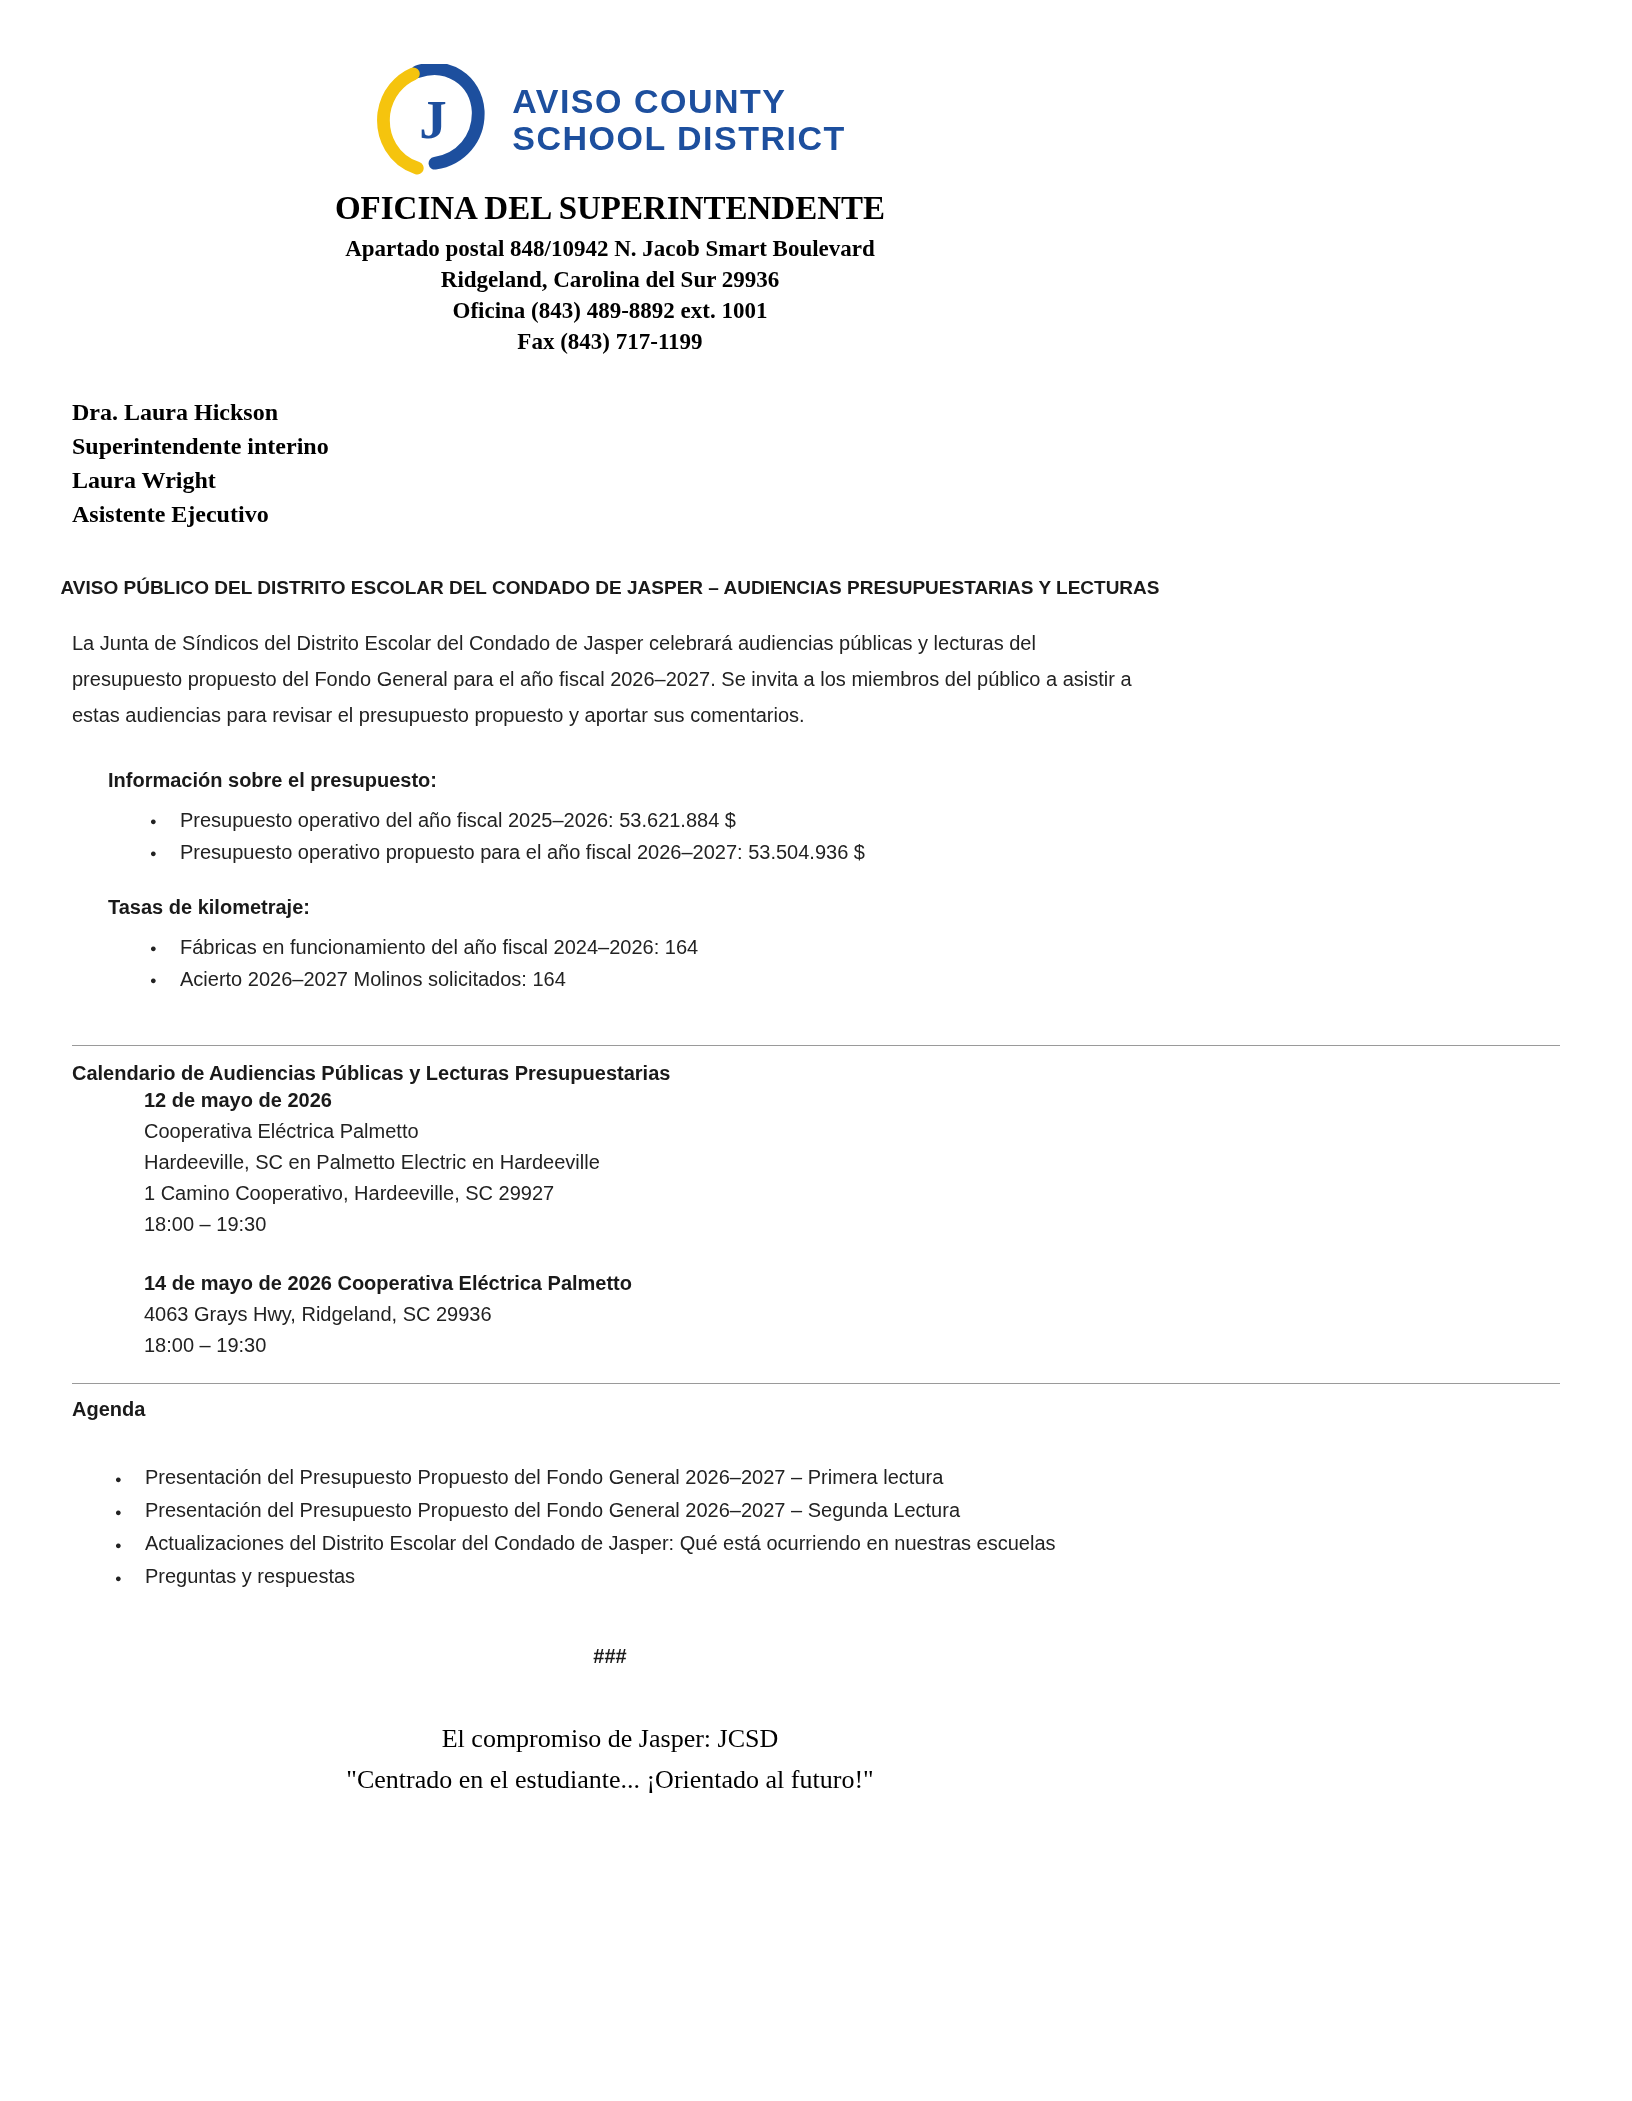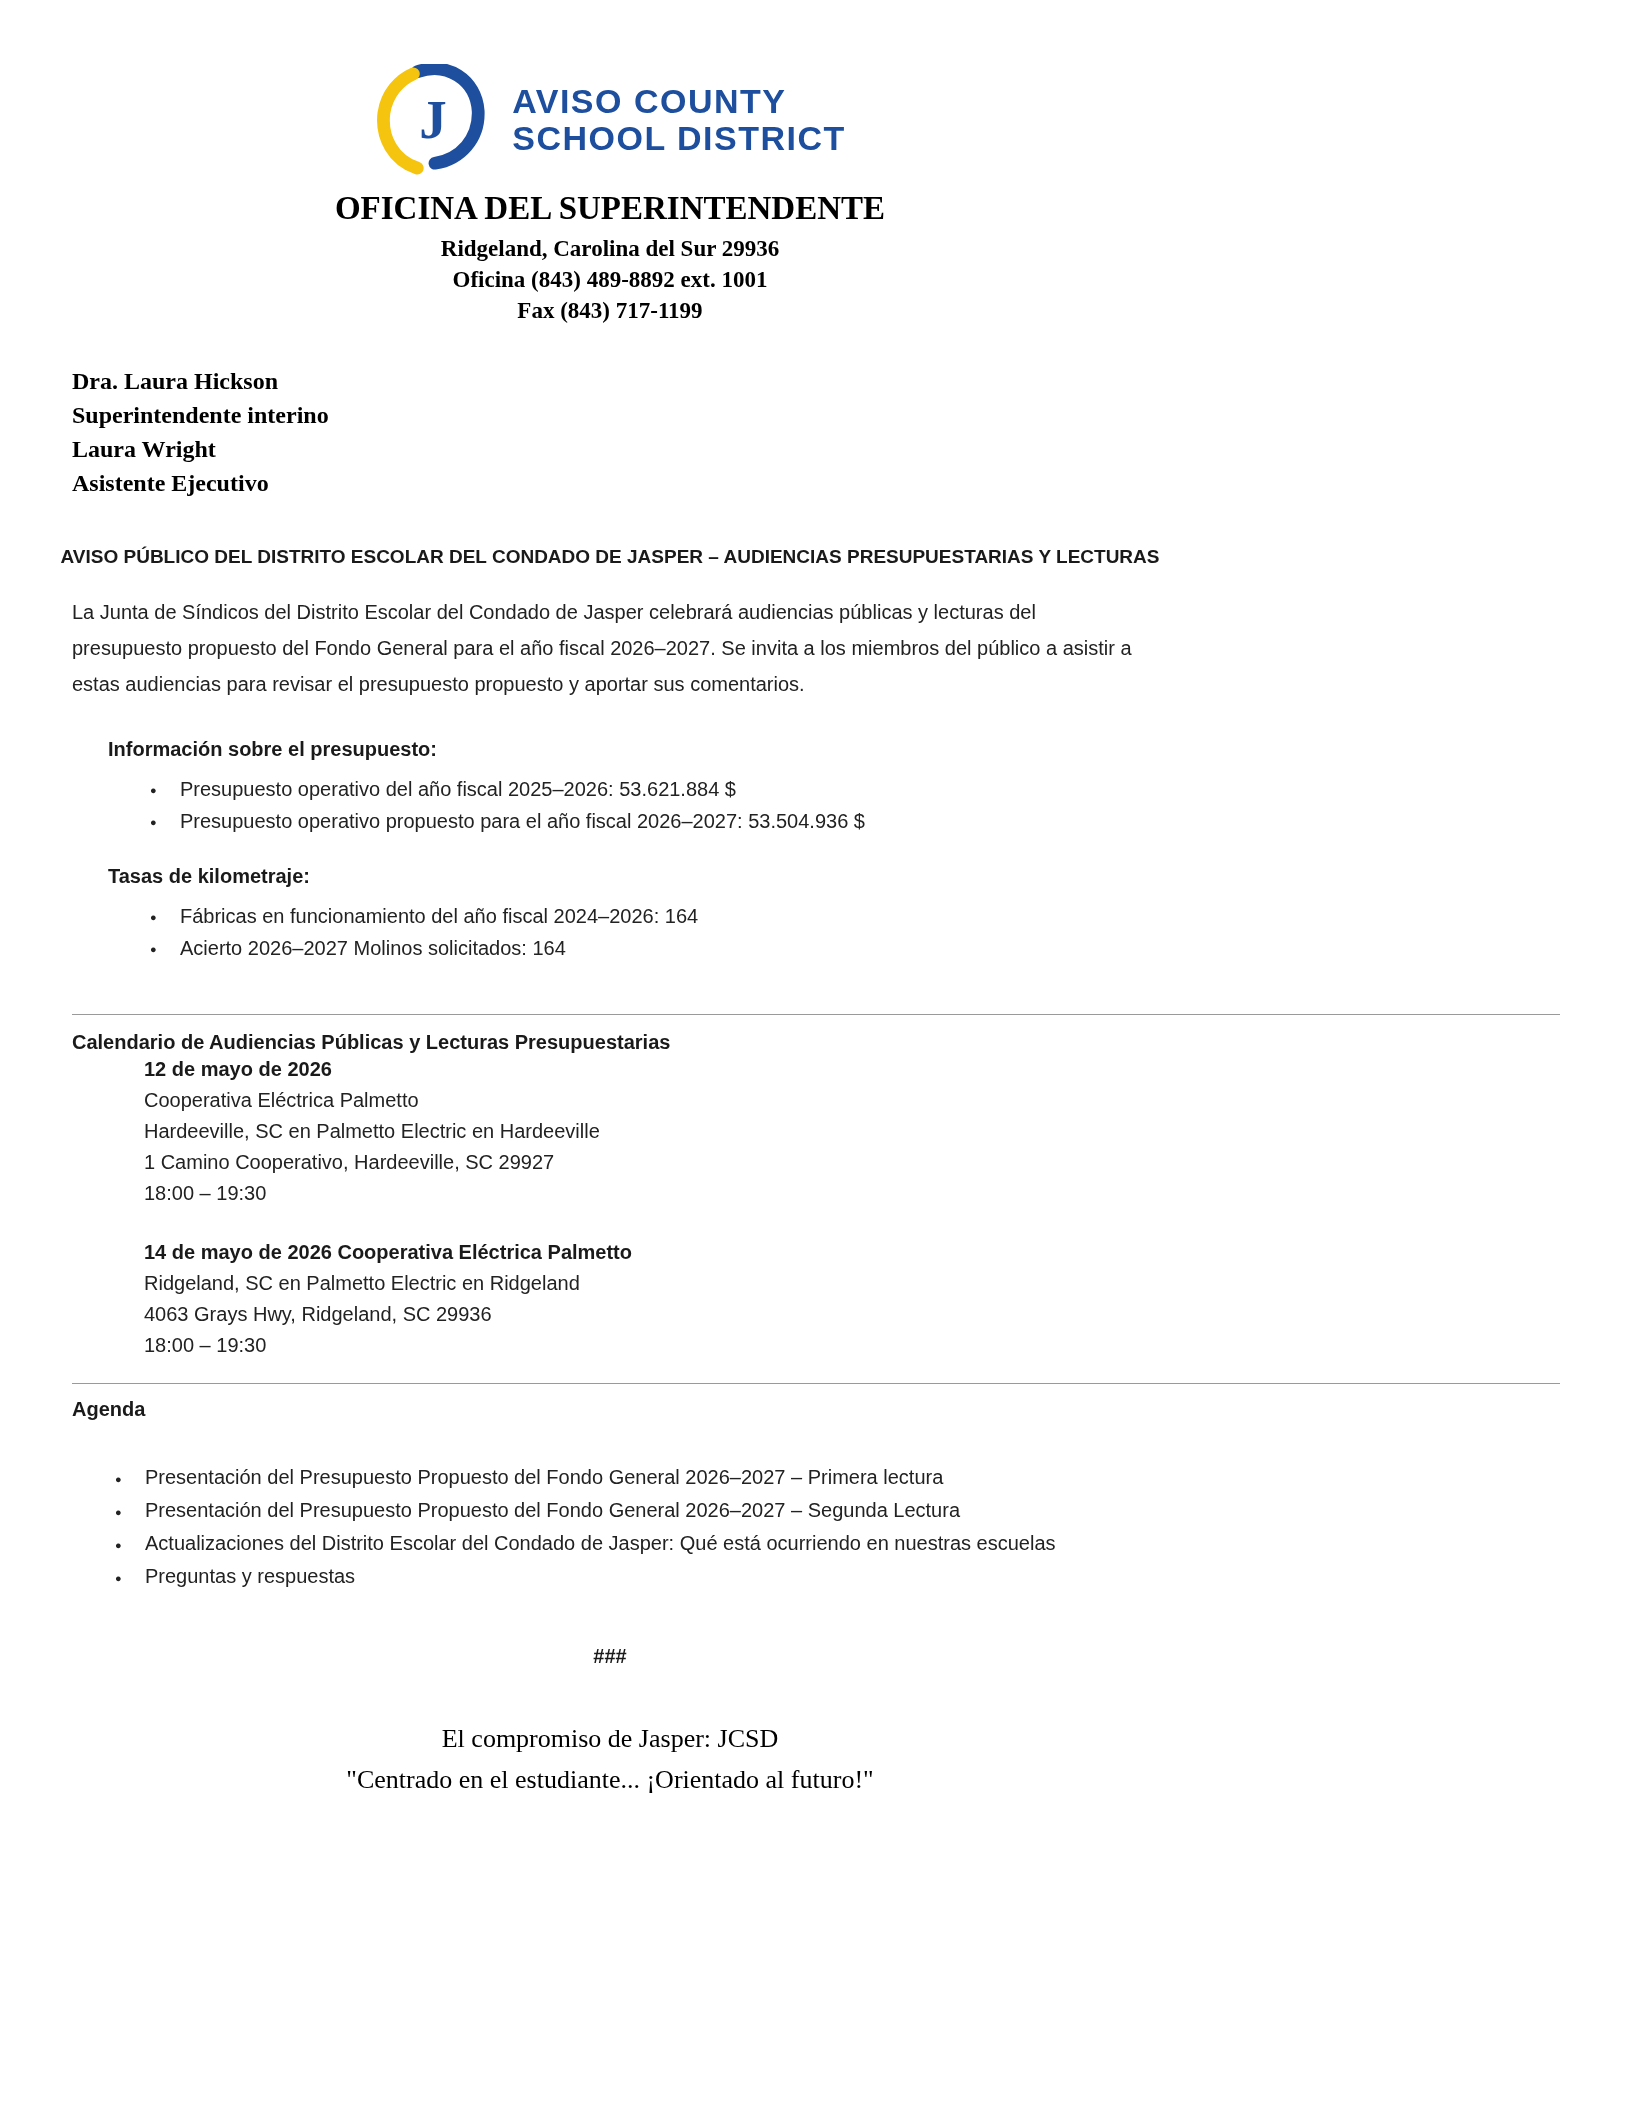--- a/index.html
+++ b/index.html
@@ -75,20 +75,21 @@
         <text x="60" y="75" font-size="56" font-weight="bold" fill="#1d4f9e" text-anchor="middle" font-family="Liberation Serif, serif">J</text>
       </svg>
       <div class="logo-text">
         <span class="l1">AVISO COUNTY</span>
         <span class="l2">SCHOOL DISTRICT</span>
       </div>
     </div>
 
     <div class="serif office-title">OFICINA DEL SUPERINTENDENTE</div>
     <div class="addr-block">
+      <div class="serif addr">Apartado postal 848/10942 N. Jacob Smart Boulevard</div>
       <div class="serif addr">Ridgeland, Carolina del Sur 29936</div>
       <div class="serif addr">Oficina (843) 489-8892 ext. 1001</div>
       <div class="serif addr">Fax (843) 717-1199</div>
     </div>
 
     <div class="names-row">
       <div class="name-block left">
         <div>Dra. Laura Hickson</div>
         <div>Superintendente interino</div>
       </div>
@@ -124,21 +125,20 @@
     <div class="event e1">
       <div class="date">12 de mayo de 2026</div>
       <div>Cooperativa Eléctrica Palmetto</div>
       <div>Hardeeville, SC en Palmetto Electric en Hardeeville</div>
       <div>1 Camino Cooperativo, Hardeeville, SC 29927</div>
       <div>18:00 – 19:30</div>
     </div>
 
     <div class="event e2">
       <div class="date">14 de mayo de 2026 Cooperativa Eléctrica Palmetto</div>
-      <div>Ridgeland, SC en Palmetto Electric en Ridgeland</div>
       <div>4063 Grays Hwy, Ridgeland, SC 29936</div>
       <div>18:00 – 19:30</div>
     </div>
   </div>
 
   <div class="rule r2"></div>
 
   <div class="col">
     <div class="section-h agenda-h">Agenda</div>
     <ul class="agenda">

